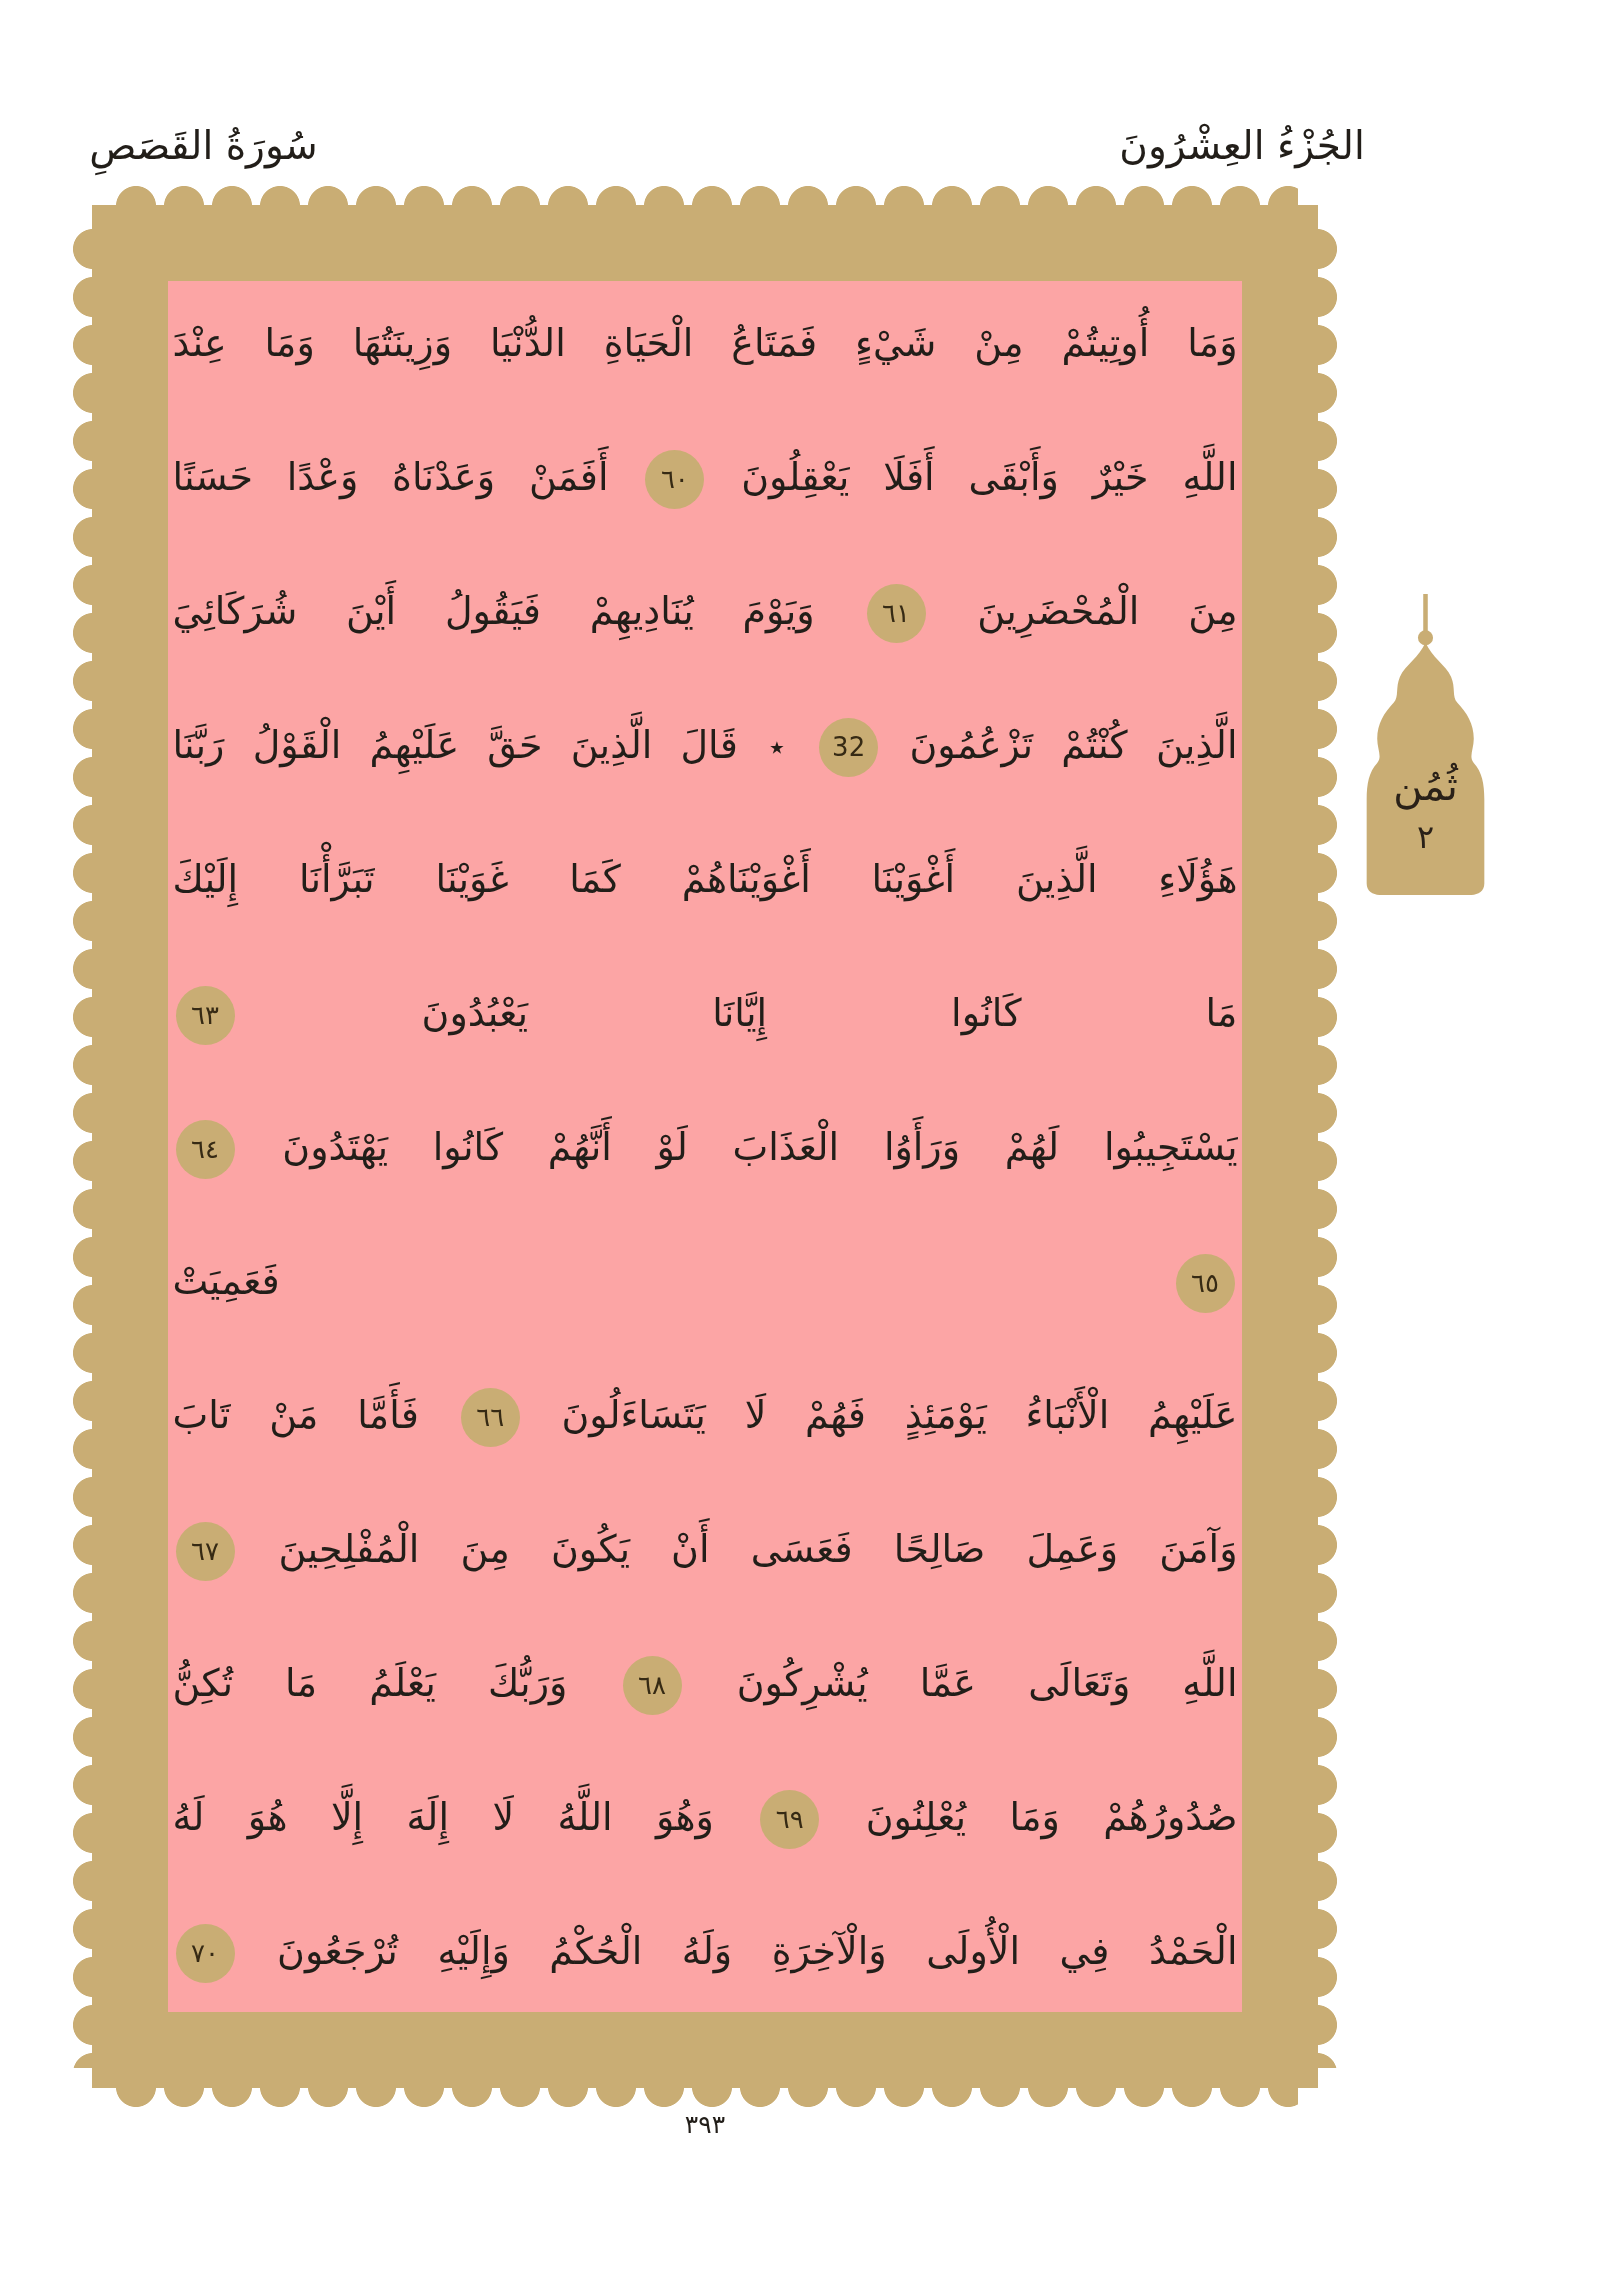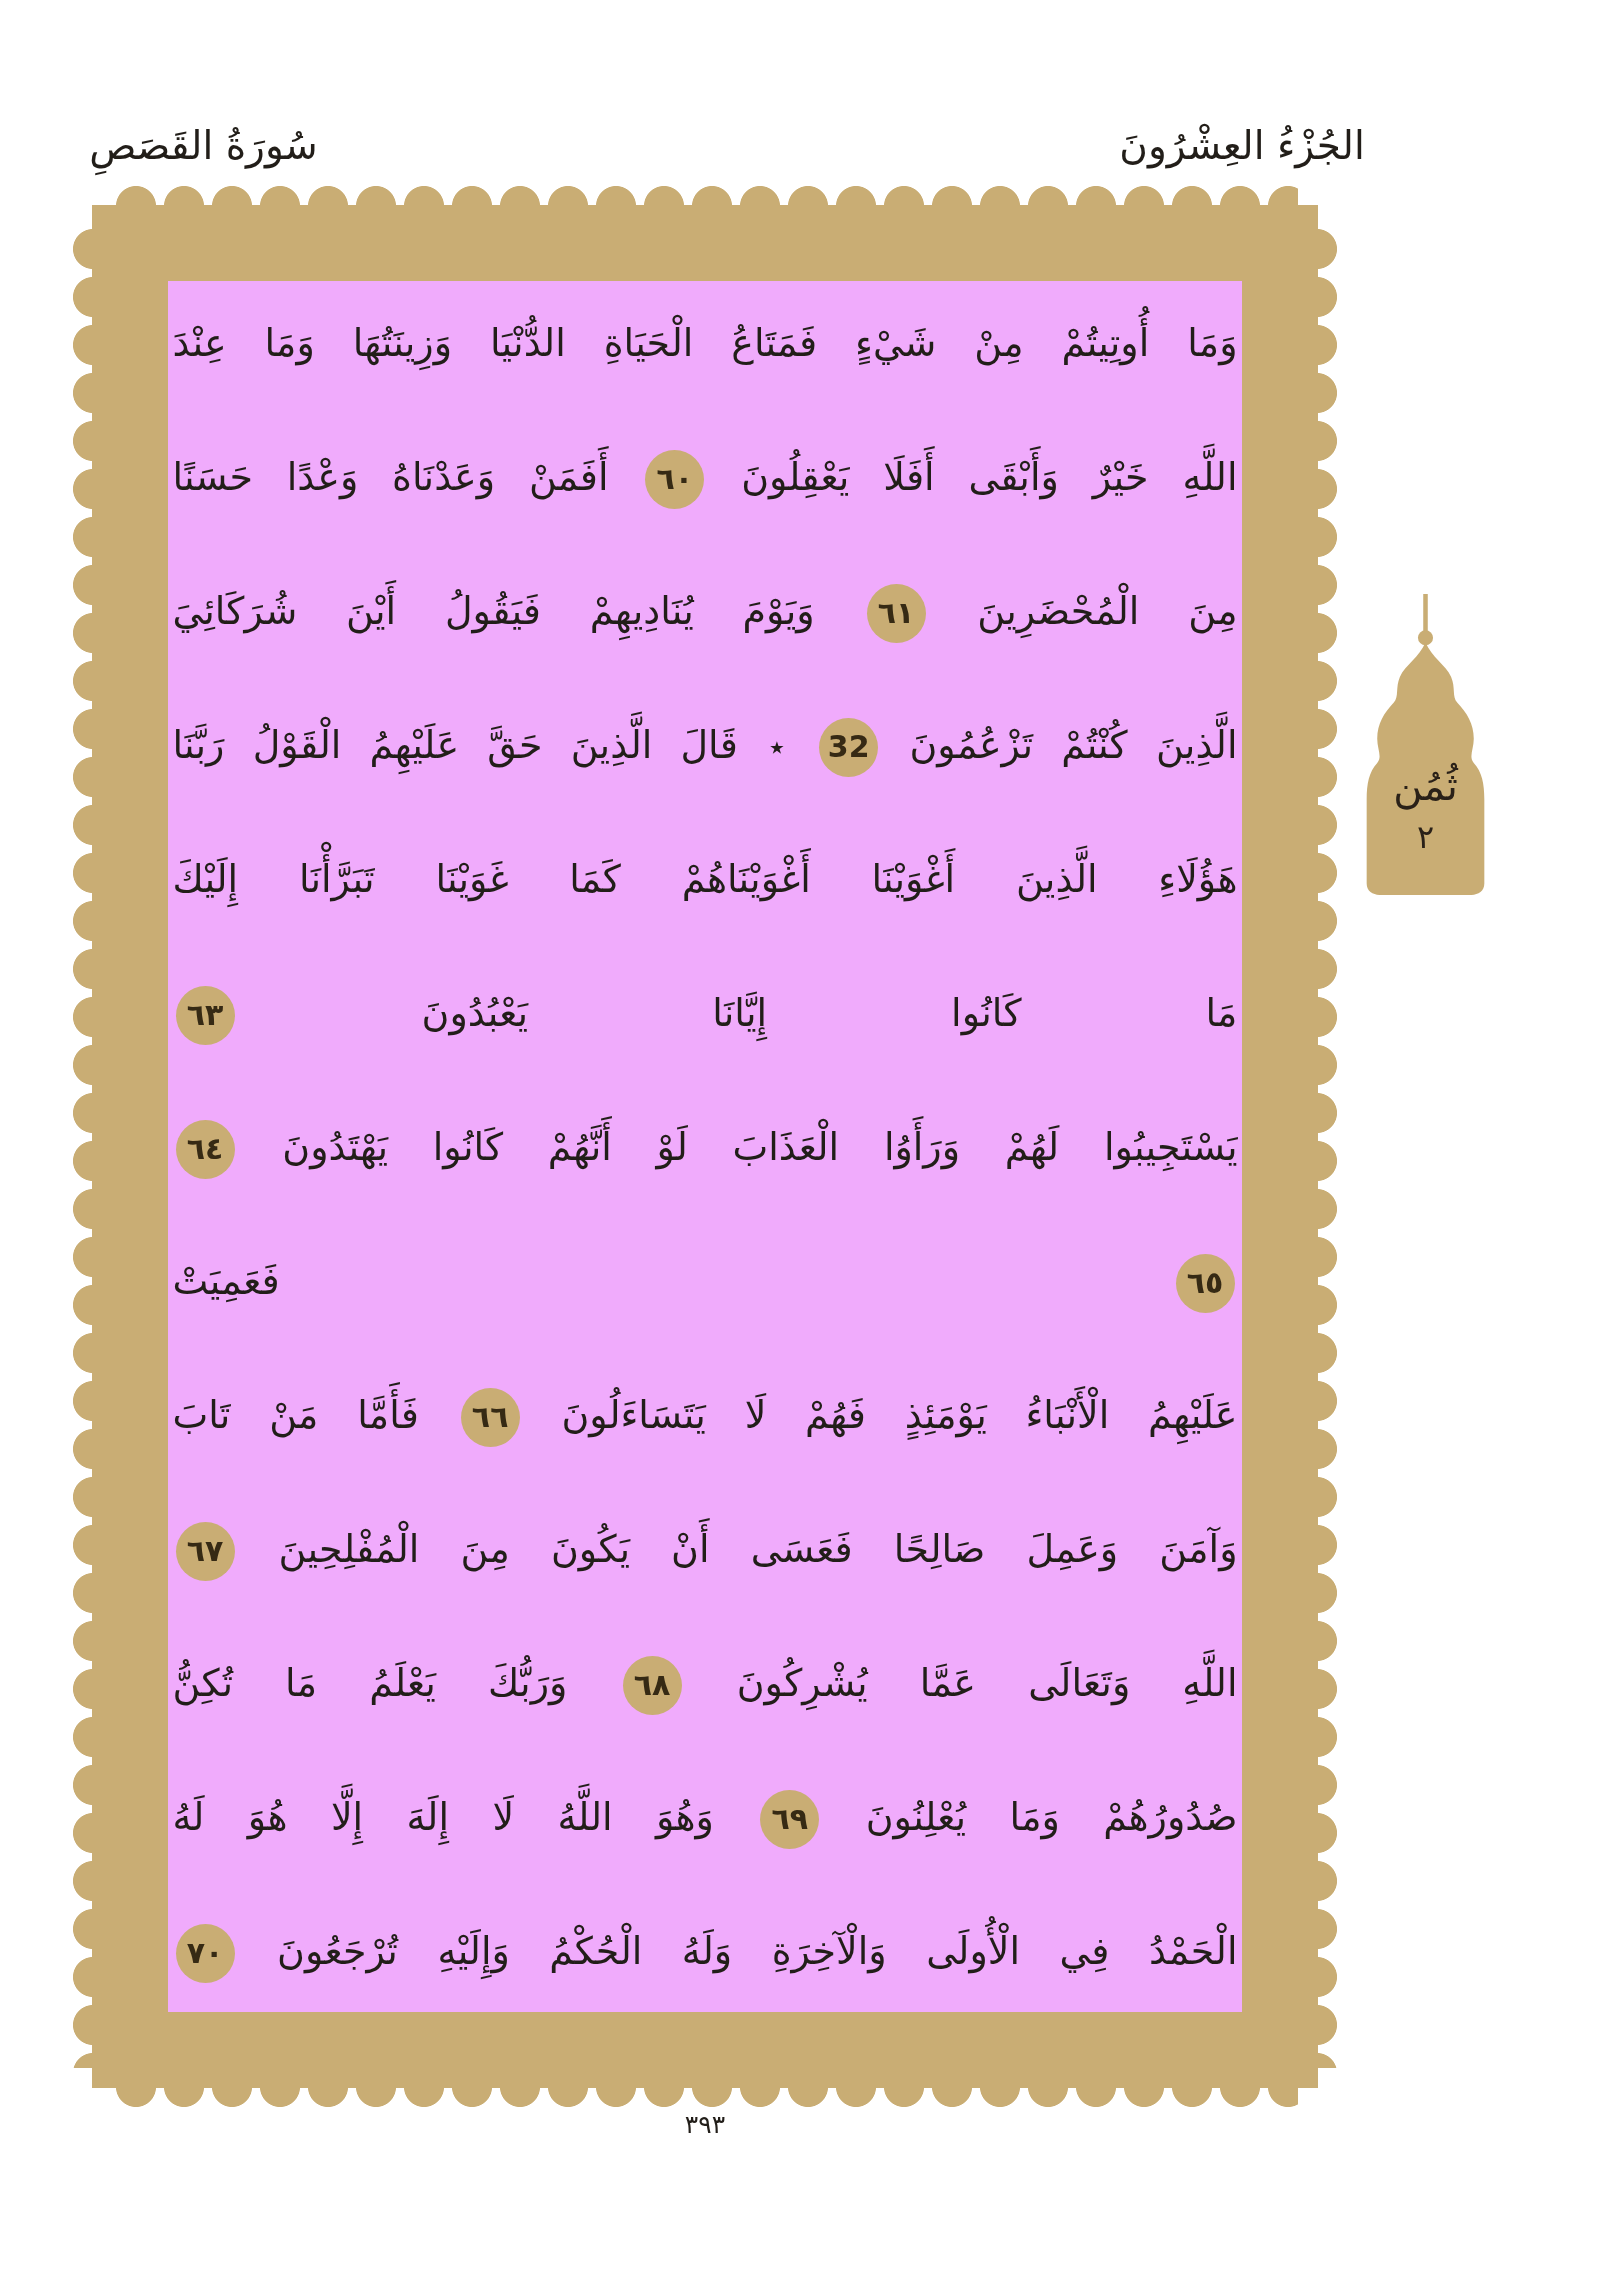--- a/index.html
+++ b/index.html
@@ -30,21 +30,21 @@
     background:var(--gold);
   }
   .scallop-h{position:absolute;left:19.6px;right:19.6px;height:21px;background-repeat:repeat-x;background-size:48px 21px;}
   .scallop-top{top:-20.4px;background-image:radial-gradient(circle at 24px 21px,var(--gold) 19.6px,transparent 20.4px);}
   .scallop-bottom{bottom:-20.4px;background-image:radial-gradient(circle at 24px 0px,var(--gold) 19.6px,transparent 20.4px);}
   .scallop-v{position:absolute;top:19.6px;bottom:19.6px;width:21px;background-repeat:repeat-y;background-size:21px 48px;}
   .scallop-left{left:-20.4px;background-image:radial-gradient(circle at 21px 24px,var(--gold) 19.6px,transparent 20.4px);}
   .scallop-right{right:-20.4px;background-image:radial-gradient(circle at 0px 24px,var(--gold) 19.6px,transparent 20.4px);}
   .frame-inner{
     position:absolute;left:76px;top:76px;right:76px;bottom:76px;
-    background:#f0abfc;
+    background:#fca5a5;
   }
   
   .text-block{
     position:absolute;left:4.5px;top:4.5px;right:4.5px;bottom:4.5px;
     display:flex;flex-direction:column;justify-content:space-between;
   }
   .line{
     direction:rtl;
     height:114px;line-height:114px;
     font-size:38px;
@@ -53,21 +53,21 @@
     text-align-last:justify;
     white-space:nowrap;
     color:var(--ink);
   }
   .ayah-marker{
     display:inline-flex;width:59px;height:59px;border-radius:50%;
     background:var(--gold);
     align-items:center;justify-content:center;
     vertical-align:middle;margin:0 3px;
   }
-  .ayah-num{font-size:30px;line-height:1;color:var(--marker-ink);font-weight:bold;}
+  .ayah-num{font-size:26px;line-height:1;color:var(--marker-ink);}
   .hizb-star{font-size:29px;color:var(--ink);vertical-align:middle;margin:0 3px;}
   
   .thumn{position:absolute;left:1349px;top:594px;width:153px;height:313px;}
   .thumn svg{display:block;width:153px;height:313px;}
   .thumn-label{
     position:absolute;left:1349px;top:764px;width:153px;
     text-align:center;font-size:40px;line-height:45px;
     direction:rtl;color:#2a2118;
   }
   .thumn-num{

